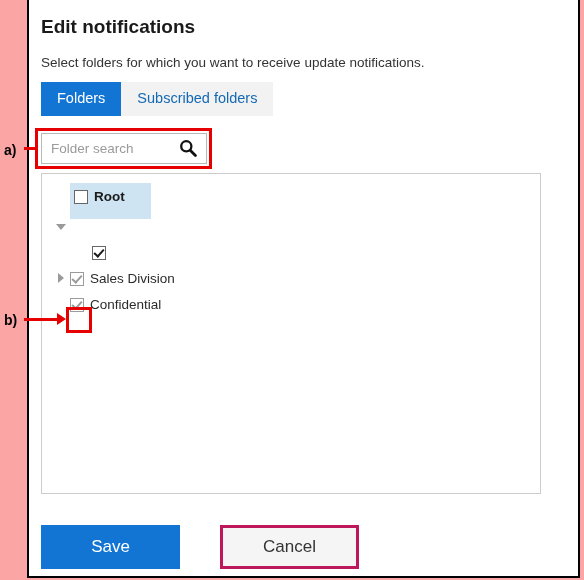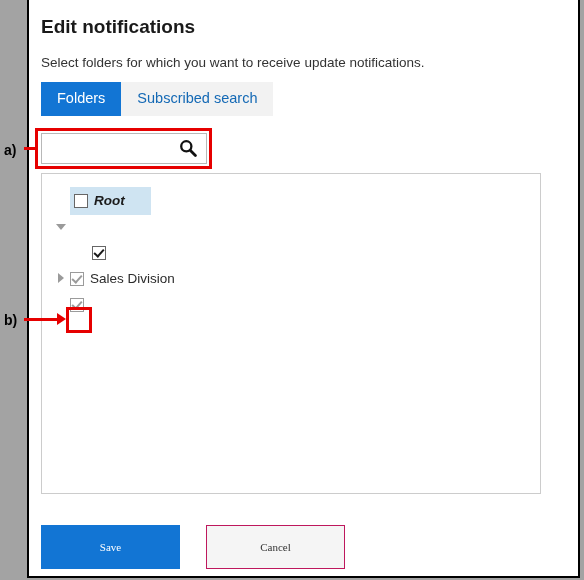--- a/index.html
+++ b/index.html
@@ -5,21 +5,21 @@
   html, body {
     margin: 0;
     padding: 0;
     background: #ffffff;
     font-family: "Liberation Sans", sans-serif;
   }
   #root-canvas {
     position: relative;
     width: 584px;
     height: 580px;
-    background: #a3a3a3;
+    background: #fca5a5;
     overflow: hidden;
   }
 
   
   .dialog-frame {
     position: absolute;
     left: 27px;
     top: 0px;
     width: 553px;
     height: 578px;
@@ -247,78 +247,78 @@
     padding: 2px 4px 2px 2px;
   }
   .tree-label.root {
     font-weight: bold;
     color: #1a1a1a;
   }
   .tree-row.selected .hl {
     background: #cfe4f2;
     display: inline-flex;
     align-items: center;
-    padding: 3px 22px 3px 4px;
-    font-style: italic;
+    padding: 3px 22px 11px 4px;
   }
   .hl { display: inline-flex; align-items: center; }
 
   
   .footer {
     position: absolute;
     left: 41px;
     top: 525px;
     display: flex;
     align-items: center;
   }
   .btn {
-    font-family: Liberation Serif, serif;
-    font-size: 11px;
+    font-family: Liberation Sans, sans-serif;
+    font-size: 17px;
     box-sizing: border-box;
     cursor: pointer;
     display: inline-flex;
     align-items: center;
     justify-content: center;
   }
   .btn-save {
     width: 139px;
     height: 44px;
     background: #1275d4;
     color: #ffffff;
     border: none;
   }
   .btn-cancel {
     width: 139px;
     height: 44px;
-    margin-left: 26px;
+    margin-left: 40px;
     background: #f5f5f5;
     color: #333333;
-    border: 1px solid #be185d;
+    border: 3px solid #be185d;
   }
 </style>
 </head>
 <body>
 
 <div id="root-canvas">
 
   <div class="frame-top-edge"></div>
   <div class="dialog-frame"></div>
 
   <div class="dialog-inner">
     <div class="page-title">Edit notifications</div>
     <div class="page-subtitle">Select folders for which you want to receive update notifications.</div>
 
     <div class="tabs">
       <div class="tab active">Folders</div>
-      <div class="tab inactive">Subscribed search</div>
+      <div class="tab inactive">Subscribed folders</div>
     </div>
   </div>
 
   <div class="search-wrap">
     <div class="search-box"></div>
+    <input class="search-input" type="text" placeholder="Folder search" style="">
     <span class="search-icon">
       <svg width="18" height="18" viewBox="0 0 18 18">
         <circle cx="7.3" cy="7.3" r="5.1" fill="none" stroke="#111111" stroke-width="2.3"></circle>
         <line x1="11.2" y1="11.2" x2="16.4" y2="16.4" stroke="#111111" stroke-width="2.8" stroke-linecap="round"></line>
       </svg>
     </span>
   </div>
 
   <div class="tree-panel">
     <div class="tree-list" id="tree-list">
@@ -343,20 +343,21 @@
           <span class="twisty collapsed"></span>
           <span class="hl">
             <span class="cbx checked dim"></span>
             <span class="tree-label">Sales Division</span>
           </span>
         </div>
         <div class="tree-row">
           <span class="twisty none"></span>
           <span class="hl">
             <span class="cbx checked dim"></span>
+            <span class="tree-label">Confidential</span>
           </span>
         </div>
       </div>
   </div>
 
   <div class="footer">
     <button class="btn btn-save">Save</button>
     <button class="btn btn-cancel">Cancel</button>
   </div>
 

